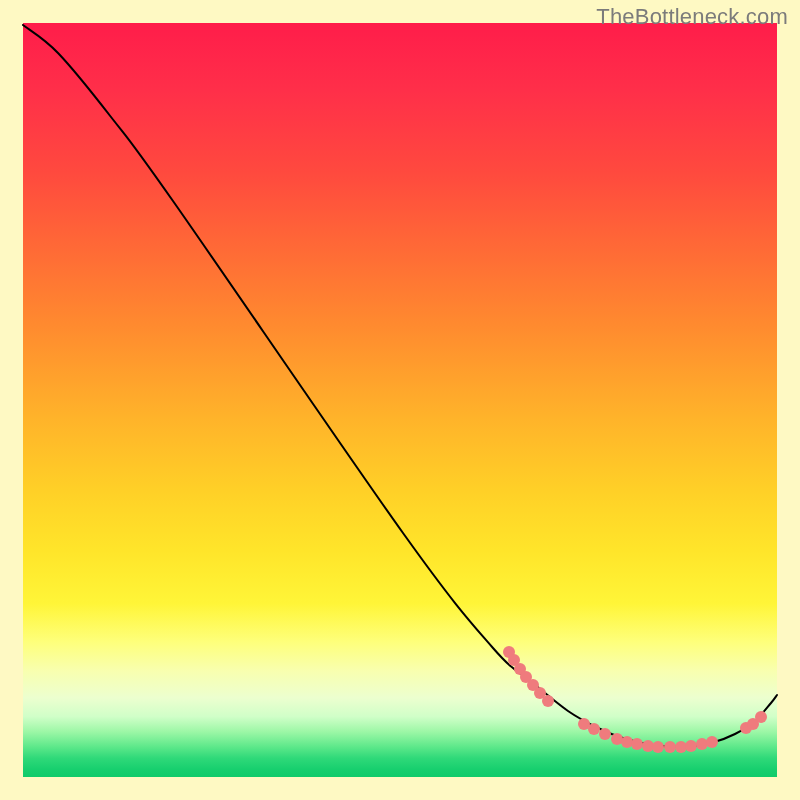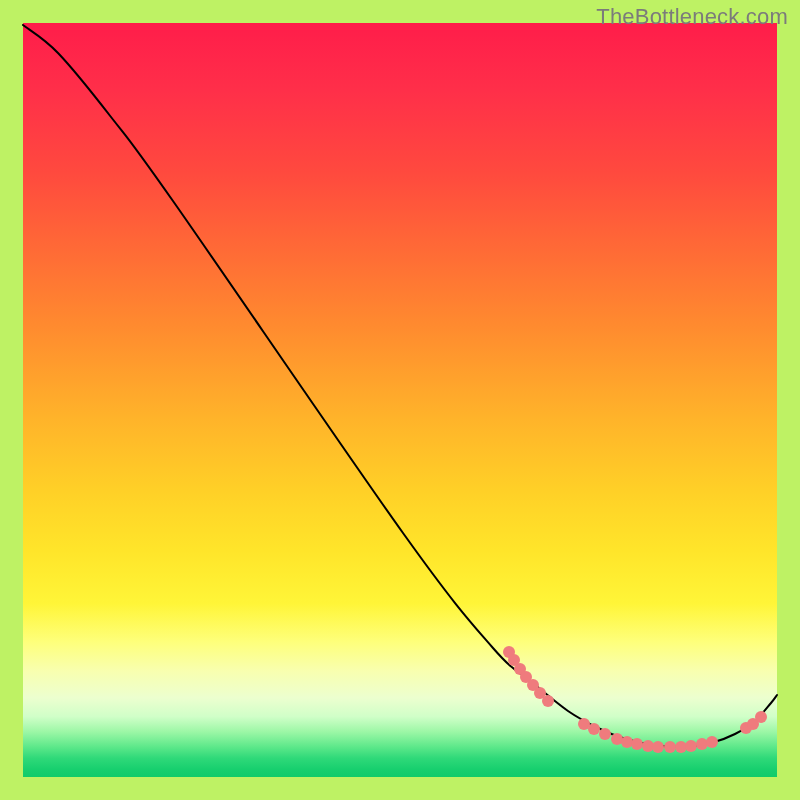--- a/index.html
+++ b/index.html
@@ -8,21 +8,21 @@
     width: 800px;
     height: 800px;
     background: #000;
     overflow: hidden;
     font-family: Arial, Helvetica, sans-serif;
   }
   .frame {
     position: relative;
     width: 800px;
     height: 800px;
-    background: #bef264;
+    background: #fef9c3;
     text-decoration: underline;
   }
   .watermark {
     position: absolute;
     top: 4px;
     right: 12px;
     color: #7b7b7b;
     font-size: 22px;
     font-weight: 400;
     letter-spacing: 0.2px;

